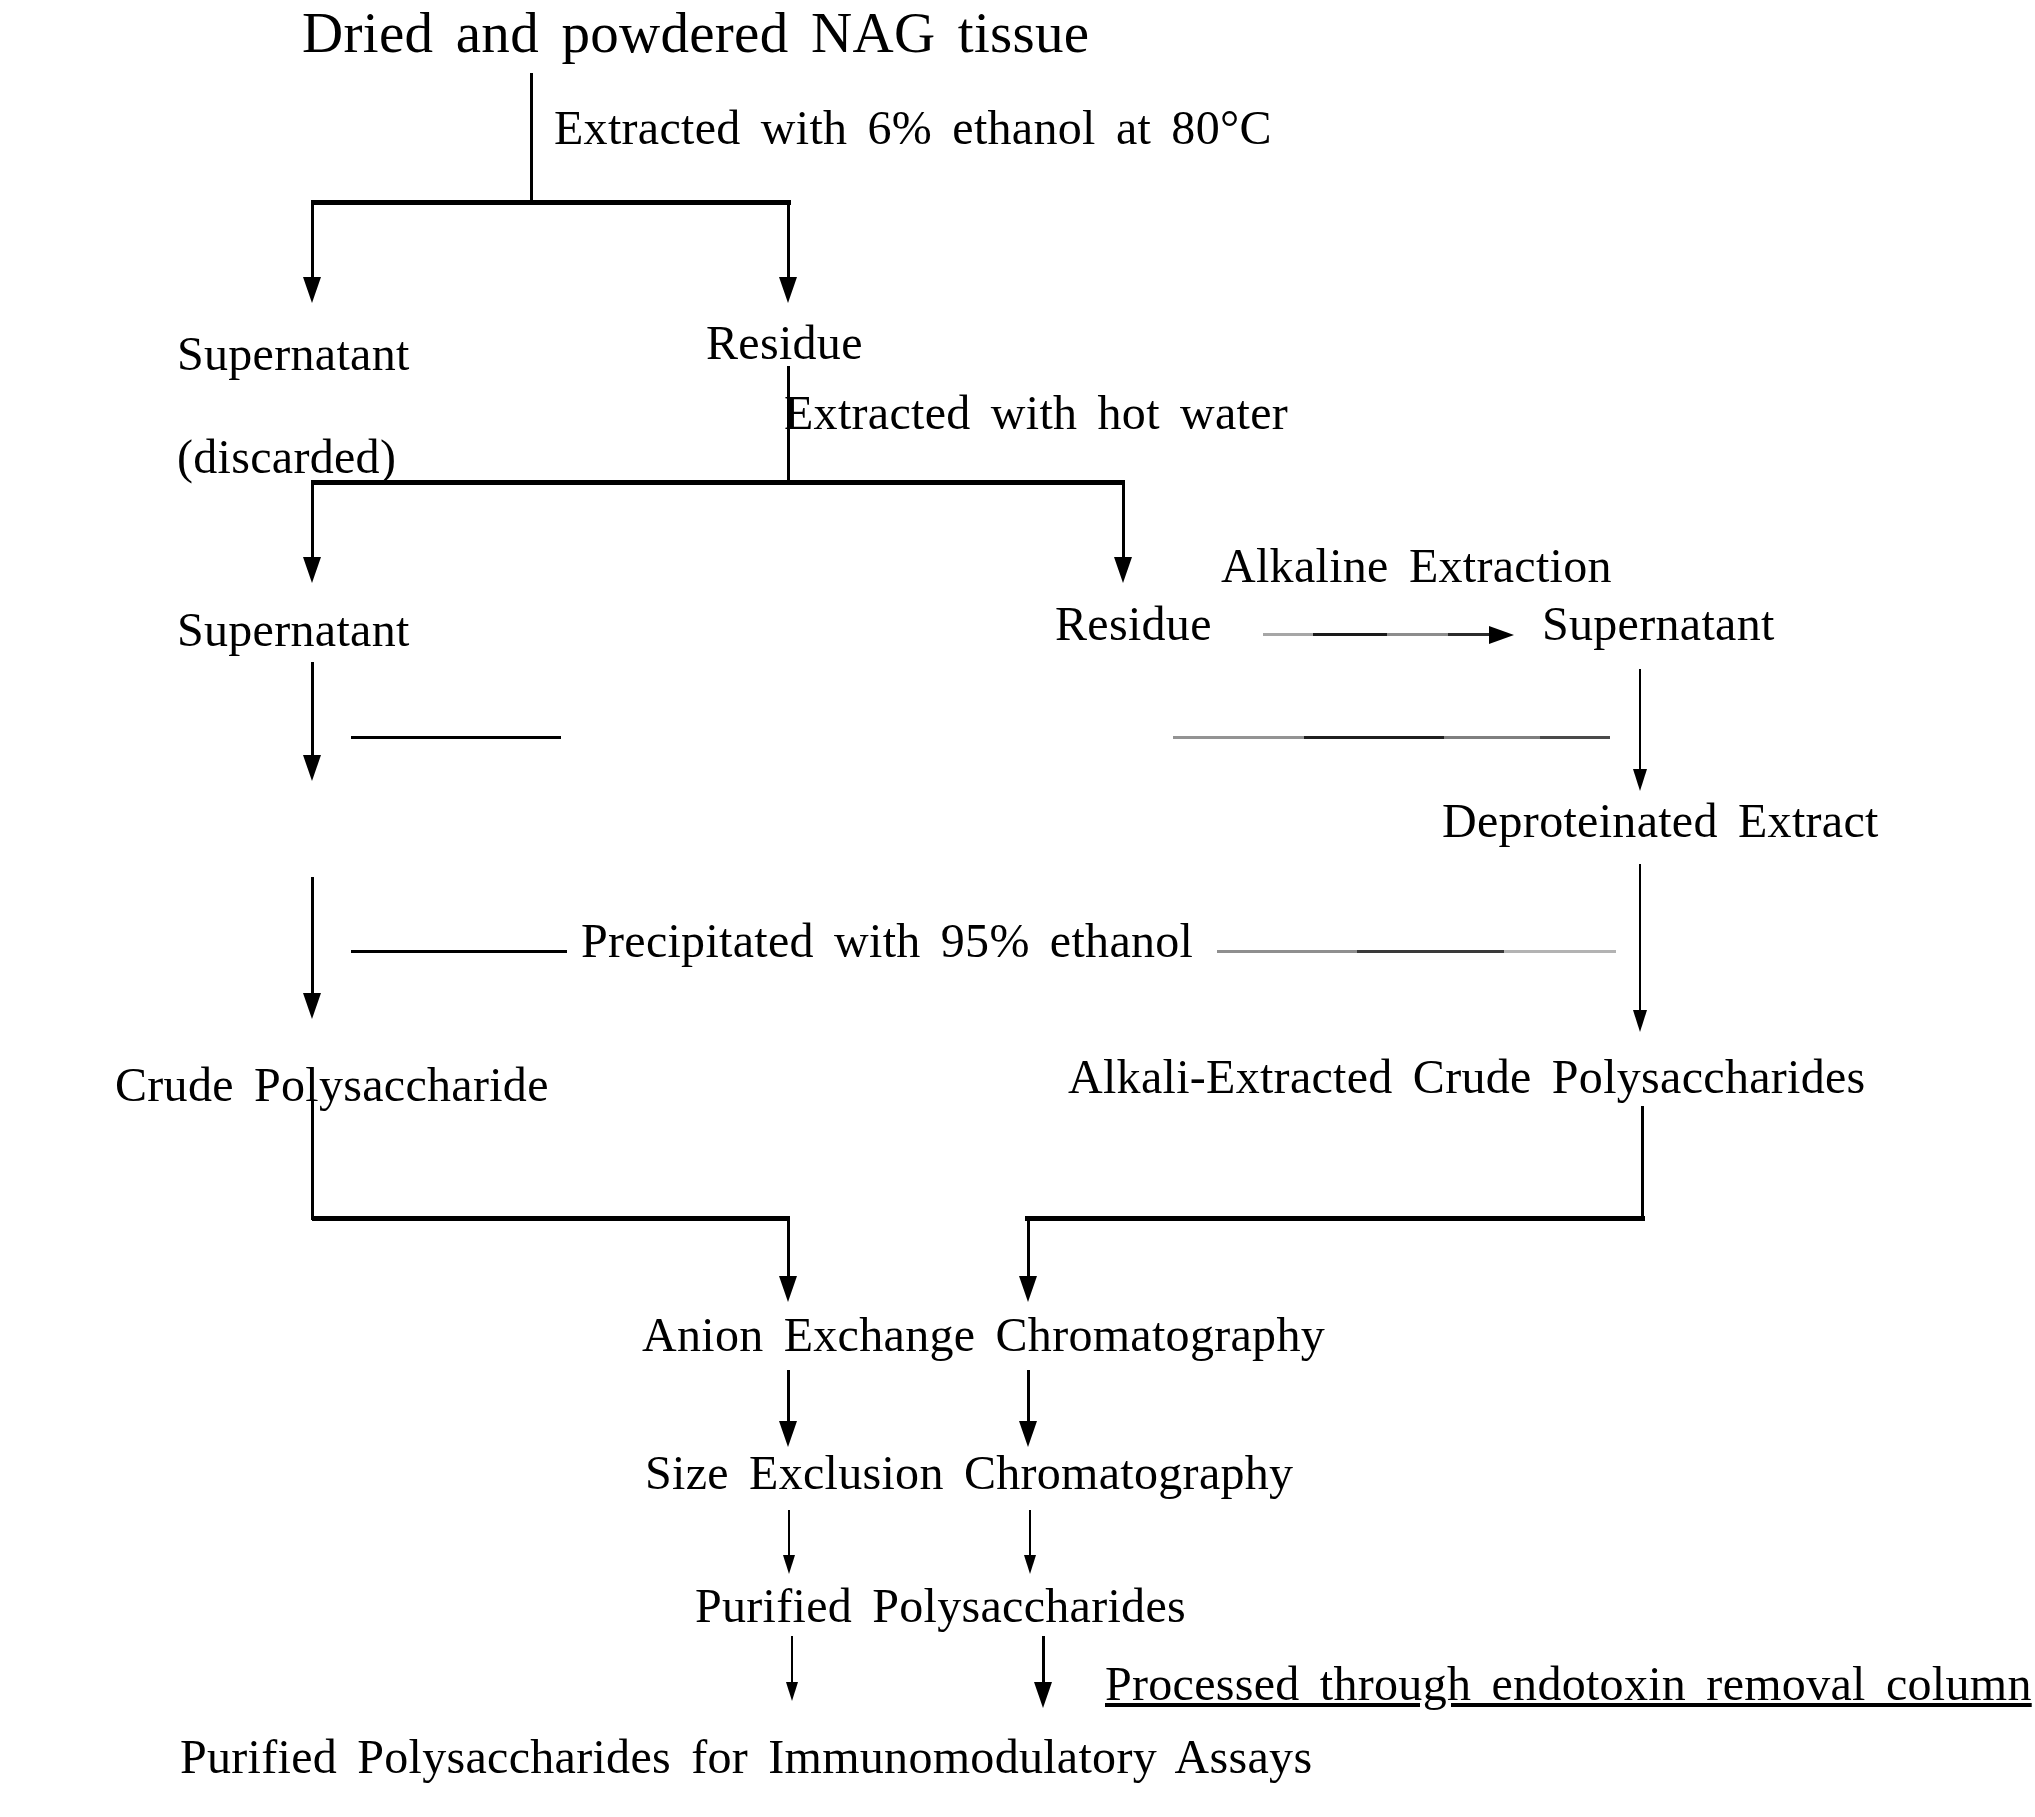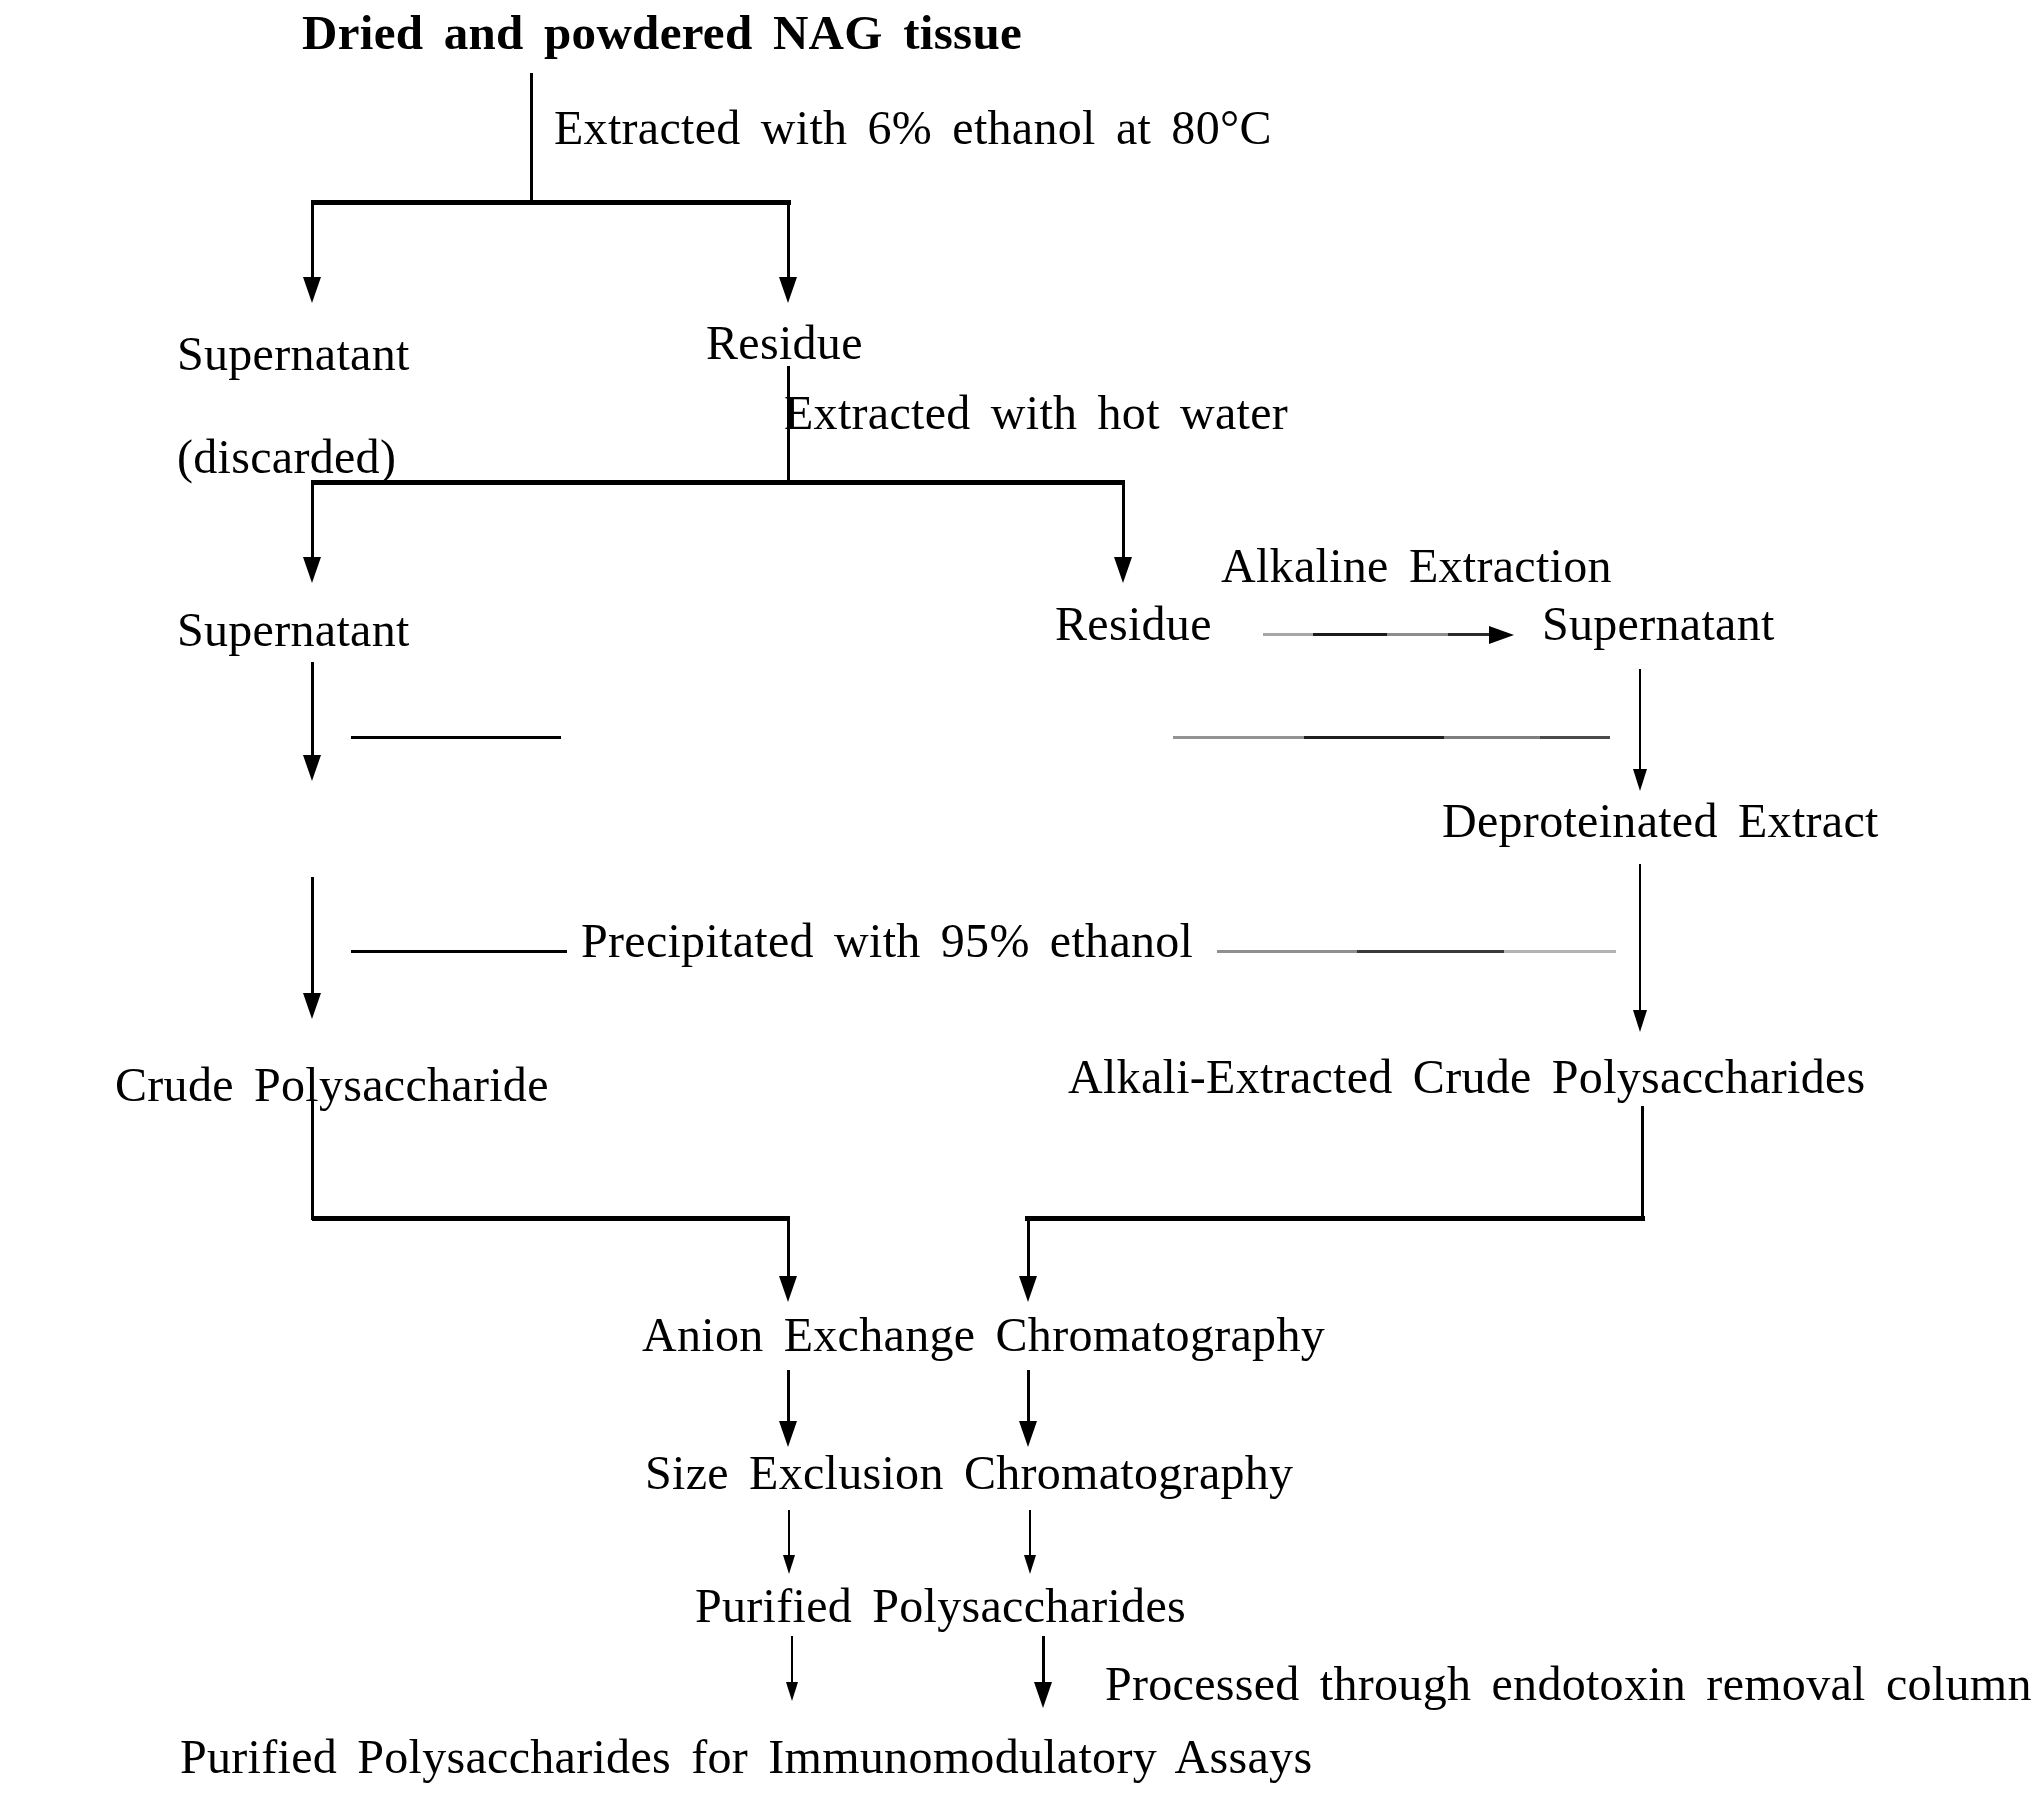--- a/index.html
+++ b/index.html
@@ -14,21 +14,21 @@
   }
   .txt{
     position:absolute;
     font-size:48px;
     line-height:56px;
     color:#000;
     white-space:nowrap;
     word-spacing:7.9px;
     letter-spacing:0.3px;
   }
-  .txt.bold{font-weight:bold;font-size:49px;}
+  .txt.bold{font-weight:normal;font-size:57px;}
   .vline{position:absolute;background:#000;width:2.6px;}
   .hline{position:absolute;background:#000;height:4.6px;}
   .hline.mid{height:3.3px;}
   
   .varrow{position:absolute;width:2.6px;background:#000;}
   .varrow::after{
     content:"";position:absolute;top:100%;left:50%;transform:translateX(-50%);
     border:solid transparent;border-width:26px 9.8px 0 9.8px;border-top-color:#000;
   }
   .varrow.thin{width:2px;}
@@ -78,21 +78,21 @@
   <div class="txt" style="left:115px;top:1032px;margin-top:25px;">Crude Polysaccharide</div>
 
   <div class="txt" style="left:1068px;top:1049px;">Alkali-Extracted Crude Polysaccharides</div>
 
   <div class="txt" style="left:642px;top:1307px;text-align:center;">Anion Exchange Chromatography</div>
 
   <div class="txt" style="left:645px;top:1445px;">Size Exclusion Chromatography</div>
 
   <div class="txt" style="left:695px;top:1578px;">Purified Polysaccharides</div>
 
-  <div class="txt" style="left:1105px;top:1656px;">Processed through endotoxin removal column</div>
+  <div class="txt" style="left:1105px;top:1656px;text-decoration:underline;">Processed through endotoxin removal column</div>
 
   <div class="txt" style="left:180px;top:1729px;">Purified Polysaccharides for Immunomodulatory Assays</div>
 
   <div class="vline" style="left:530px;top:73px;height:128px;"></div>
   <div class="hline" style="left:312px;top:200px;width:479px;"></div>
   <div class="varrow" style="left:311px;top:200px;height:77px;"></div>
   <div class="varrow" style="left:787px;top:200px;height:77px;"></div>
 
   <div class="vline" style="left:787px;top:366px;height:117px;"></div>
   <div class="hline" style="left:312px;top:480px;width:813px;"></div>

